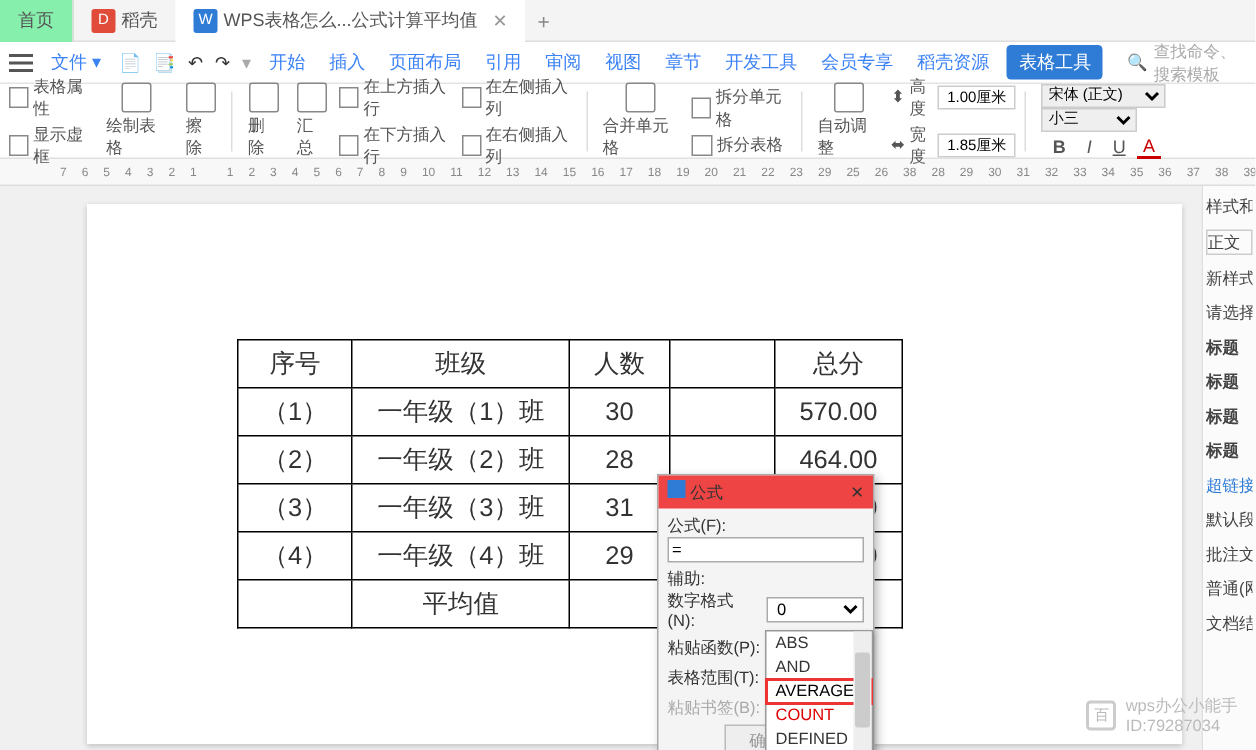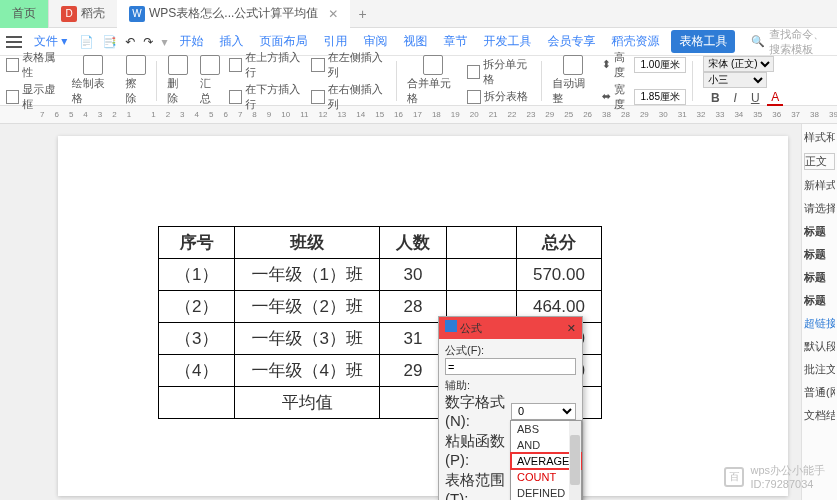--- a/index.html
+++ b/index.html
@@ -31,30 +31,30 @@
 .dim input { width:52px; height:16px; border:1px solid #ccc; font-size:10px; text-align:center; }
 .stylebox { display:flex; flex-direction:column; gap:2px; font-size:11px; margin-left:4px;}
 .stylebox select { height:16px; font-size:10px; border:1px solid #ccc; }
 .fmt { display:flex; gap:4px; align-items:center; margin-left:4px; font-size:12px; }
 .fmt span { width:16px; text-align:center; }
 .ruler { height:18px; background:#f8f8f8; border-bottom:1px solid #ddd; padding-left:40px; font-size:8px; color:#888; display:flex; align-items:center; gap:10px; overflow:hidden; white-space:nowrap;}
 .workspace { position:relative; height:376px; background:#f0f0f0; display:flex; }
 .page { position:absolute; left:58px; top:12px; width:730px; height:360px; background:#fff; box-shadow:0 1px 4px rgba(0,0,0,.2); }
 .doc-table { position:absolute; left:100px; top:90px; border-collapse:collapse; font-family:"SimSun"; }
 .doc-table td { border:1.5px solid #000; padding:4px 16px; font-size:17px; text-align:center; height:30px; }
-.doc-table .hd td { font-weight:bold; }
+.doc-table .hd td { font-weight:normal; }
 .sidepanel { position:absolute; right:0; top:0; width:36px; height:100%; background:#fbfbfb; border-left:1px solid #e0e0e0; padding:6px 2px; font-size:11px; color:#444; }
 .sidepanel div { margin-bottom:8px; white-space:nowrap; overflow:hidden; }
 .sidepanel a { color:#2f7cd6; }
 .dialog { position:absolute; left:438px; top:192px; width:145px; background:#f4f4f4; border:1px solid #aaa; box-shadow:2px 2px 6px rgba(0,0,0,.25); font-size:11px; }
 .dlg-title { display:flex; align-items:center; justify-content:space-between; padding:3px 6px; background:#ef4444; }
 .dlg-title .ic { width:12px; height:12px; background:#2f7cd6; display:inline-block; }
 .dlg-body { padding:4px 6px; }
 .dlg-body .row { display:flex; align-items:center; gap:4px; margin-bottom:3px; }
-.dlg-body label { width:62px; font-size:15px; }
+.dlg-body label { width:62px; font-size:11px; }
 .dlg-body input, .dlg-body select { flex:1; border:1px solid #aaa; height:17px; font-size:11px; padding:0 2px; background:#fff;}
 .dlg-body .full { width:100%; }
 .dlg-body .dis { color:#aaa; }
 .dlg-btn { width:56px; height:20px; border:1px solid #bbb; background:#eee; color:#999; font-size:11px; margin:2px auto; display:block; }
 .dropdown { position:absolute; left:510px; top:296px; width:72px; background:#fff; border:1px solid #999; font-size:11px; box-shadow:1px 1px 3px rgba(0,0,0,.2); }
 .dropdown .opt { padding:2px 6px; cursor:default; }
 .dropdown .opt.hl { outline:2px solid #e33; outline-offset:-1px; color:#000; }
 .dropdown .scroll { position:absolute; right:0; top:0; width:12px; height:100%; background:#eee; }
 .dropdown .thumb { position:absolute; right:1px; top:14px; width:10px; height:50px; background:#ccc; border-radius:2px; }
 .watermark { position:absolute; right:12px; bottom:10px; font-size:11px; color:#bbb; display:flex; align-items:center; gap:6px; }
@@ -181,21 +181,21 @@
         <input value="1.00厘米" style="">
       </div>
     <div class="r">
         <span>⬌</span>
         <span>宽度</span>
         <input value="1.85厘米" style="">
       </div>
   </div>
   <div class="sep"></div>
   <div class="stylebox">
-    <div class="r"><select style="width:71px"><option>宋体 (正文)</option></select><select style="width:64px"><option>小三</option></select></div>
+    <div class="r"><select style="width:83px"><option>宋体 (正文)</option></select><select style="width:64px"><option>小三</option></select></div>
     <div class="fmt">
       <span style="font-weight:bold">B</span>
       <span style="font-style:italic">I</span>
       <span style="text-decoration:underline">U</span>
       <span style="color:#c00;border-bottom:2px solid #c00">A</span>
     </div>
   </div>
 </div>
 
 <div class="ruler" id="ruler">

